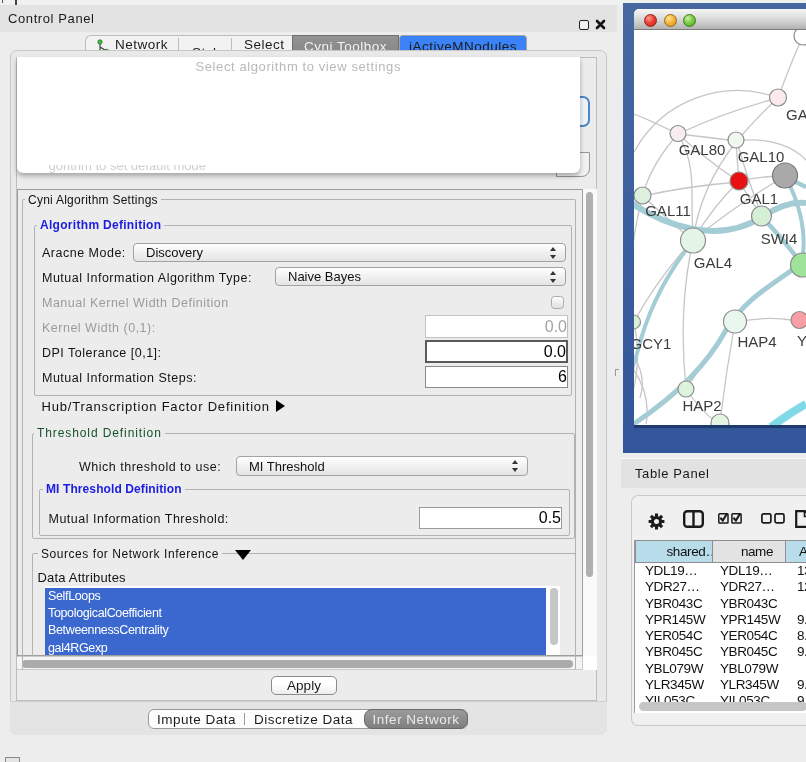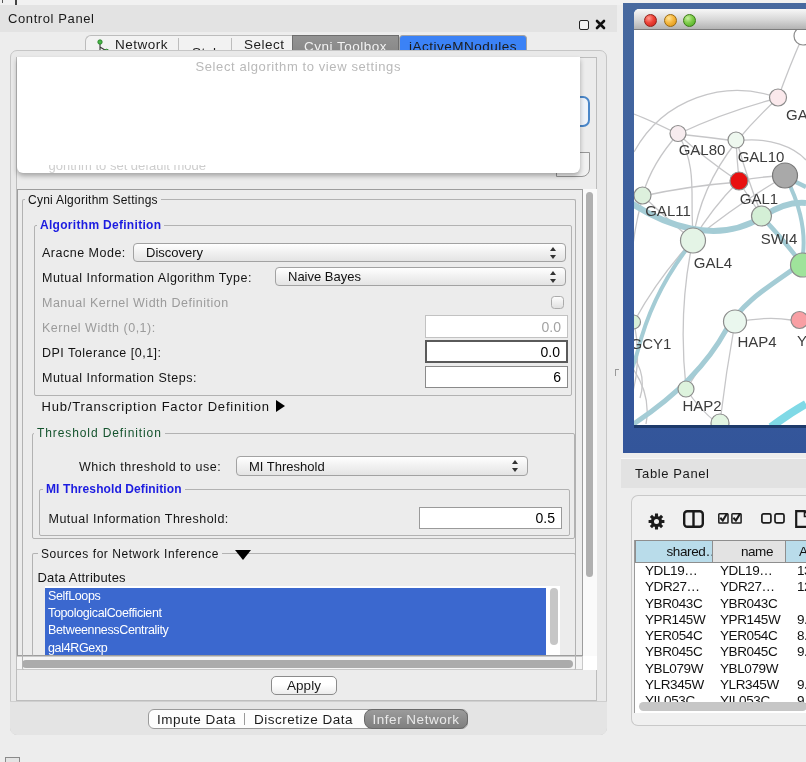--- a/index.html
+++ b/index.html
@@ -9,22 +9,22 @@
 .lbl{position:absolute;font-size:12.5px;font-weight:normal;color:#141414;white-space:nowrap;letter-spacing:0.5px}
 .dis{color:#9b9b9b}
 .group{position:absolute;border:1px solid #b2b2b2;border-radius:2px}
 .gtitle{position:absolute;font-size:12px;background:#ececec;padding:0 3px;white-space:nowrap;letter-spacing:0.55px}
 .combo{position:absolute;border:1px solid #a2a2a2;border-radius:4px;
 background:linear-gradient(#ffffff,#f2f2f2 45%,#e4e4e4);box-sizing:border-box}
 .combo .ct{position:absolute;left:12px;top:0;bottom:0;display:flex;align-items:center;font-size:13px;color:#111}
 .arr{position:absolute;right:8px;top:50%;width:7px;height:12px;margin-top:-6px}
 .arr:before{content:"";position:absolute;left:0;top:0;border-left:3.5px solid transparent;border-right:3.5px solid transparent;border-bottom:4.5px solid #333}
 .arr:after{content:"";position:absolute;left:0;bottom:0;border-left:3.5px solid transparent;border-right:3.5px solid transparent;border-top:4.5px solid #333}
-.inp{position:absolute;background:#fff;box-sizing:border-box;font-size:14px;color:#000;
-display:flex;align-items:center;justify-content:flex-end;padding-right:6px}
+.inp{position:absolute;background:#fff;box-sizing:border-box;font-size:16px;color:#000;
+display:flex;align-items:center;justify-content:flex-end;padding-right:0}
 </style>
 </head>
 <body>
 <div class="abs" style="left:0;top:0;width:806px;height:3px;background:#f1f1f1"></div>
 <div class="abs" style="left:0;top:3px;width:623px;height:2px;background:#f1f1f1"></div>
 
 <div class="abs" style="left:2px;top:0;width:1px;height:3px;background:#555"></div>
 <div class="abs" style="left:14.5px;top:0;width:2px;height:6px;background:#444"></div>
 
 <div class="abs" style="left:0;top:5px;width:617px;height:27px;background:#e3e3e3">

